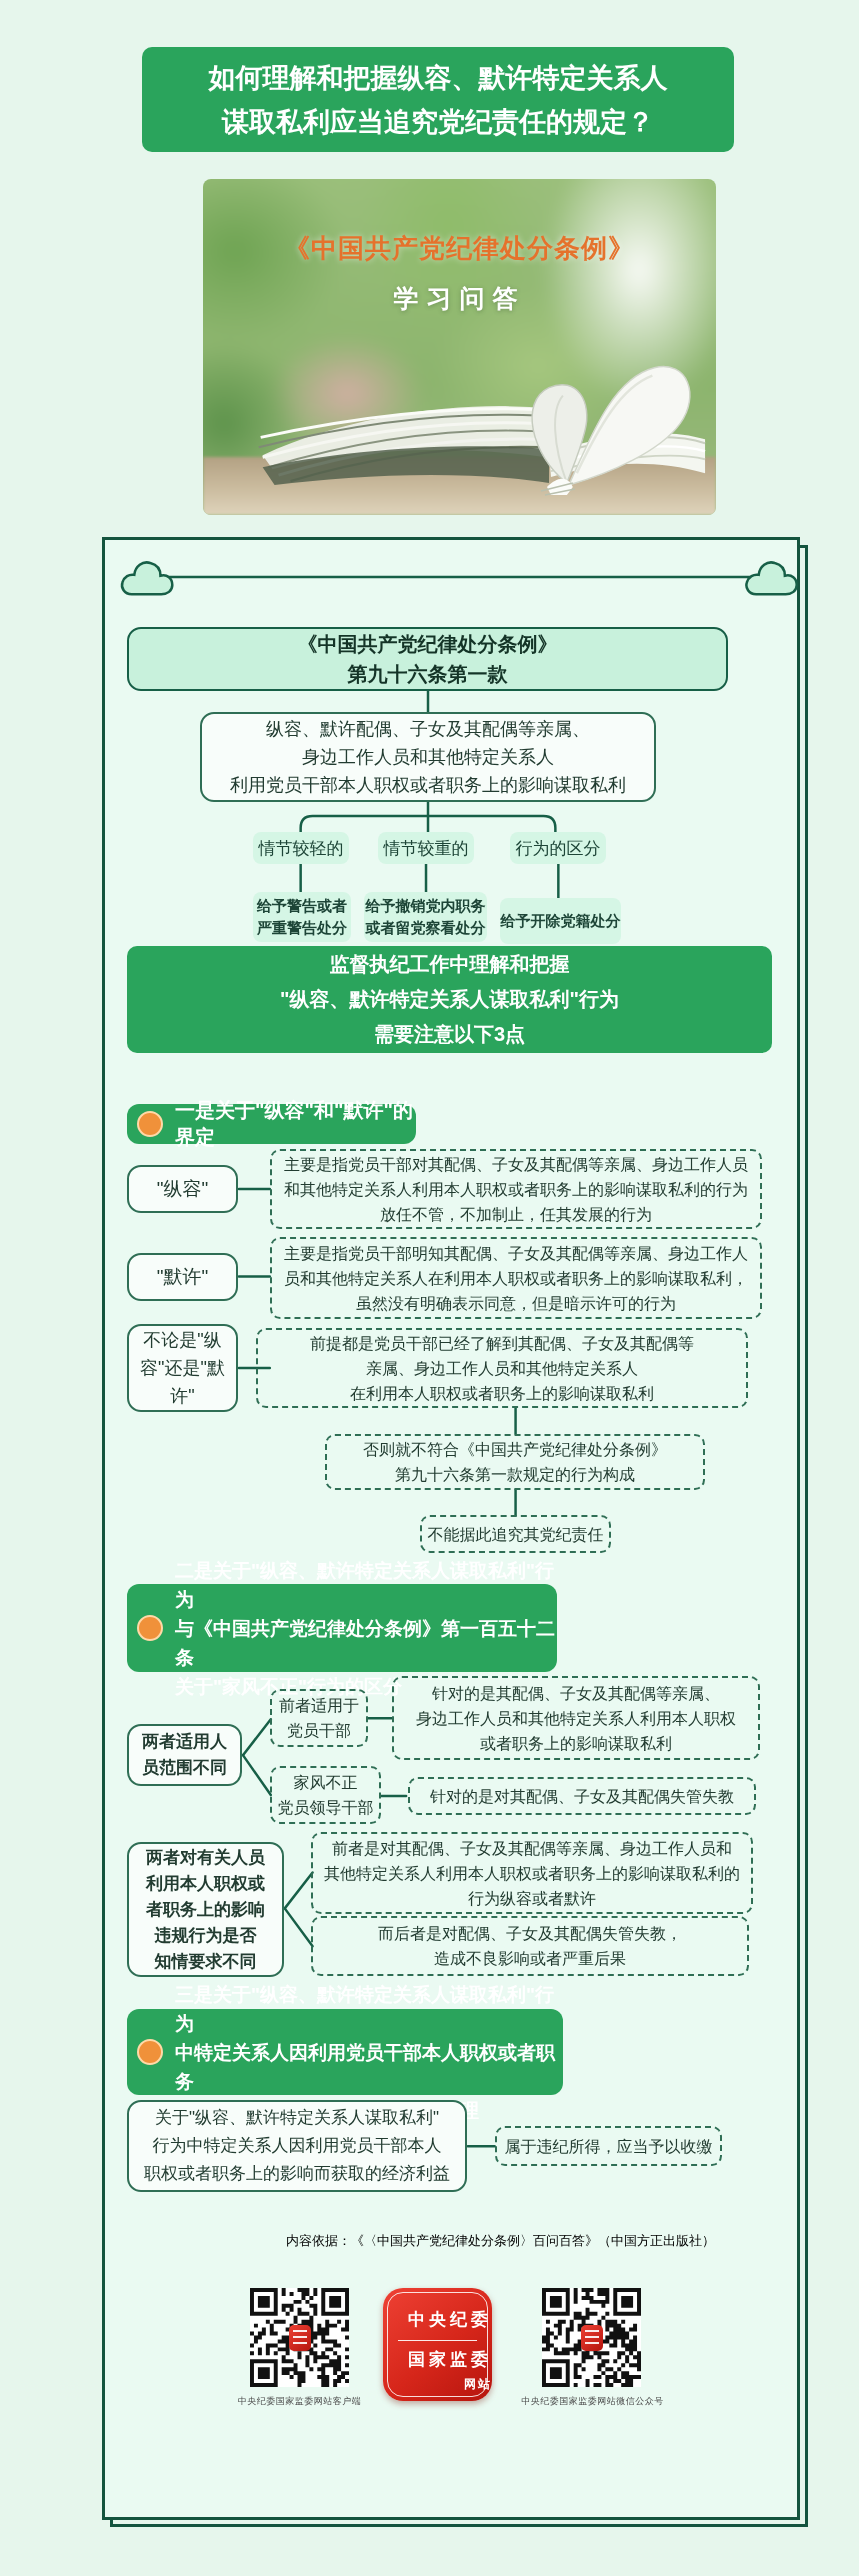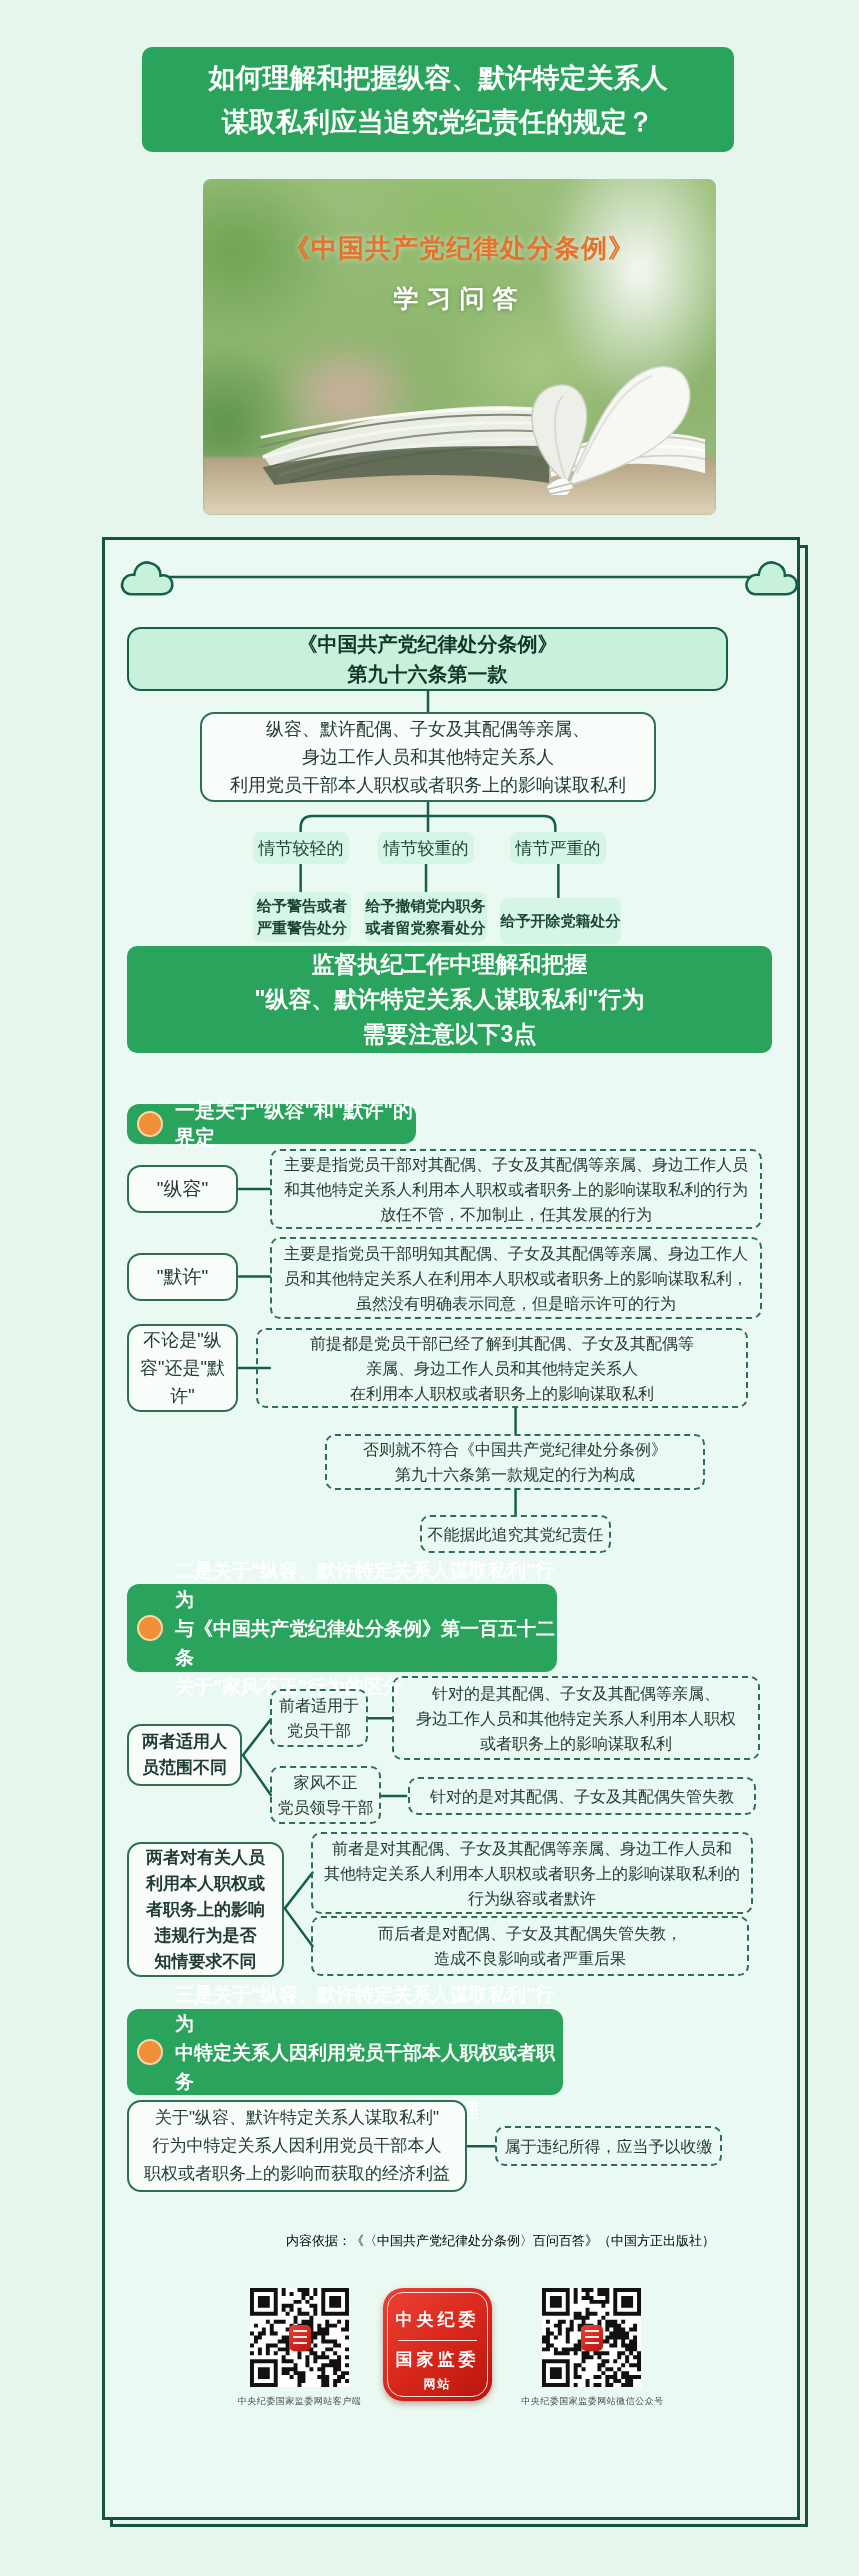--- a/index.html
+++ b/index.html
@@ -46,37 +46,37 @@
   .panel-shadow{left:110px;top:545px;width:698px;height:1982px;border:3px solid #14543e;background:transparent;}
   .panel{left:102px;top:537px;width:698px;height:1983px;border:3px solid #14543e;background:#eafaf2;}
 
   
   .box-green{background:#c8f1dc;border:2px solid #175f47;border-radius:14px;font-weight:bold;font-size:20px;line-height:30px;color:#143427;flex-direction:column;}
   .box-white{background:#f8fdfa;border:2px solid #2f6e55;border-radius:14px;font-size:18px;line-height:28px;}
   .box-mint{background:#d5f6e5;border-radius:8px;font-size:17px;color:#1d4537;}
   .box-mint-sm{background:#d5f6e5;border-radius:8px;font-size:15px;font-weight:bold;line-height:22px;color:#1d4537;}
   .box-dashed{border:2px dashed #2f6e55;border-radius:10px;font-size:16px;line-height:25px;color:#223c31;}
   .banner{left:127px;top:946px;width:645px;height:107px;background:#2aa45c;border-radius:10px;
-    color:#fff;font-weight:bold;font-size:23px;line-height:35px;flex-direction:column;}
+    color:#fff;font-weight:bold;font-size:20px;line-height:35px;flex-direction:column;}
   .pill{background:#2aa45c;border-radius:12px;color:#fff;font-weight:bold;
     display:flex;align-items:center;}
   .dot{width:22px;height:22px;border-radius:50%;background:#f0913a;border:2px solid #ffd9a8;flex:0 0 auto;margin:0 12px 0 10px;}
   .pill-lines{font-size:19px;line-height:29px;}
 
   .src-line{left:286px;top:2232px;width:517px;font-size:13px;color:#000000;}
 
   
   .qr{width:99px;height:99px;background:#fff;}
   .qr-cap{width:219px;text-align:center;font-size:9px;color:#4a4a4a;letter-spacing:0.5px;}
   .badge{left:383px;top:2288px;width:109px;height:113px;border-radius:20px;
     background:linear-gradient(140deg,#ee4134 0%,#d6261a 55%,#b5150e 100%);
     box-shadow:0 3px 6px rgba(120,20,10,.35);}
   .badge:before{content:"";position:absolute;left:4px;top:4px;right:4px;bottom:4px;
     border:1px solid rgba(255,255,255,.85);border-radius:16px;}
-  .badge-txt{position:absolute;width:100%;text-align:center;color:#fff;
+  .badge-txt{position:absolute;width:100%;text-align:right;color:#fff;
     font-family:"Liberation Serif",serif;font-weight:bold;font-size:17px;letter-spacing:4px;}
   .badge-div{position:absolute;left:14%;width:72%;height:1px;background:rgba(255,255,255,.9);}
   .mini-icon{position:absolute;left:39px;top:37px;width:22px;height:26px;border-radius:5px;
     background:linear-gradient(140deg,#ee4134,#b5150e);}
   .mini-icon i{position:absolute;left:4px;right:4px;height:2px;background:rgba(255,255,255,.9);}
 
   svg{display:block;}
 </style>
 </head>
 <body>
@@ -155,21 +155,21 @@
   <div>《中国共产党纪律处分条例》</div>
   <div>第九十六条第一款</div>
 </div>
 
 <div class="abs center box-white pre" style="left:200px;top:712px;width:456px;height:90px;text-align:center;">纵容、默许配偶、子女及其配偶等亲属、
 身边工作人员和其他特定关系人
 利用党员干部本人职权或者职务上的影响谋取私利</div>
 
 <div class="abs center box-mint" style="left:253px;top:832px;width:96px;height:32px;">情节较轻的</div>
 <div class="abs center box-mint" style="left:378px;top:832px;width:96px;height:32px;">情节较重的</div>
-<div class="abs center box-mint" style="left:510px;top:832px;width:96px;height:32px;">情节严重的</div>
+<div class="abs center box-mint" style="left:510px;top:832px;width:96px;height:32px;">行为的区分</div>
 
 <div class="abs center box-mint-sm pre" style="left:253px;top:892px;width:98px;height:50px;">给予警告或者
 严重警告处分</div>
 <div class="abs center box-mint-sm pre" style="left:364px;top:892px;width:123px;height:50px;">给予撤销党内职务
 或者留党察看处分</div>
 <div class="abs center box-mint-sm" style="left:500px;top:898px;width:121px;height:46px;">给予开除党籍处分</div>
 
 <div class="abs center banner">
   <div>监督执纪工作中理解和把握</div>
   <div>"纵容、默许特定关系人谋取私利"行为</div>

